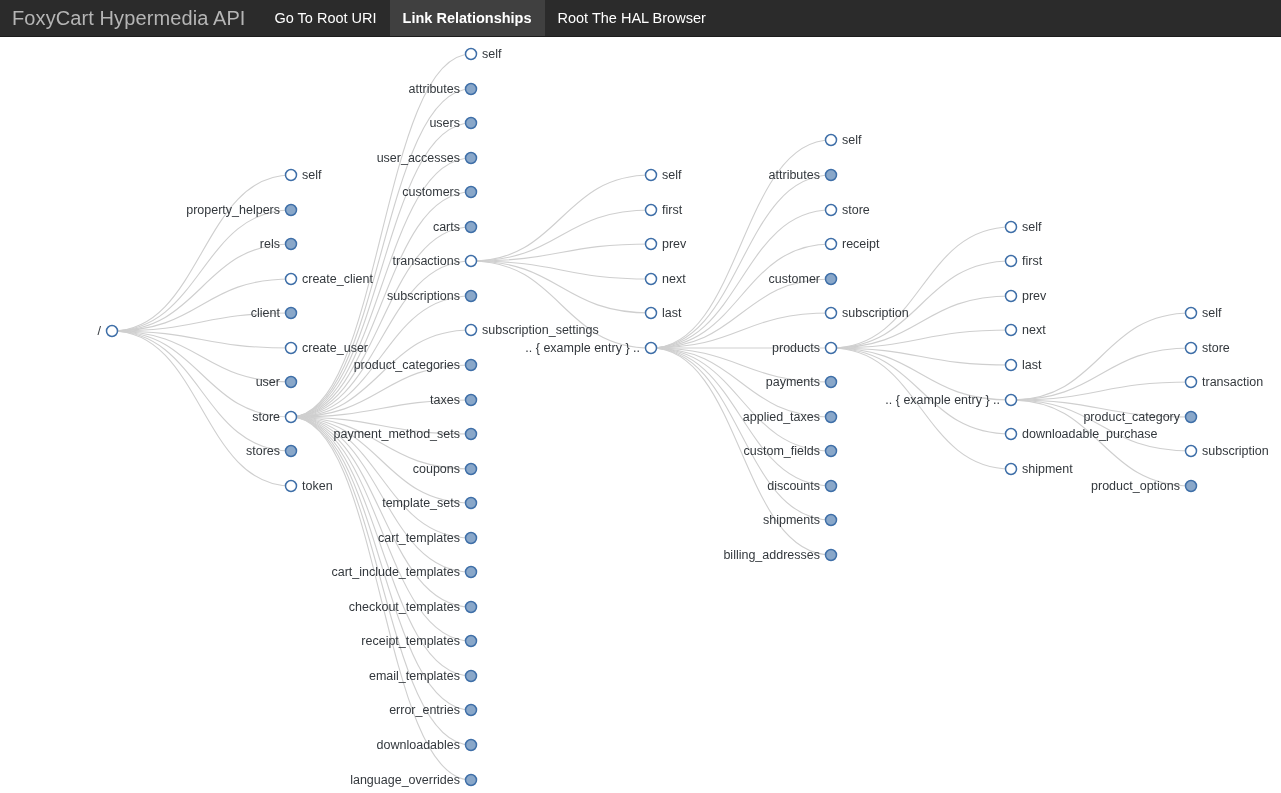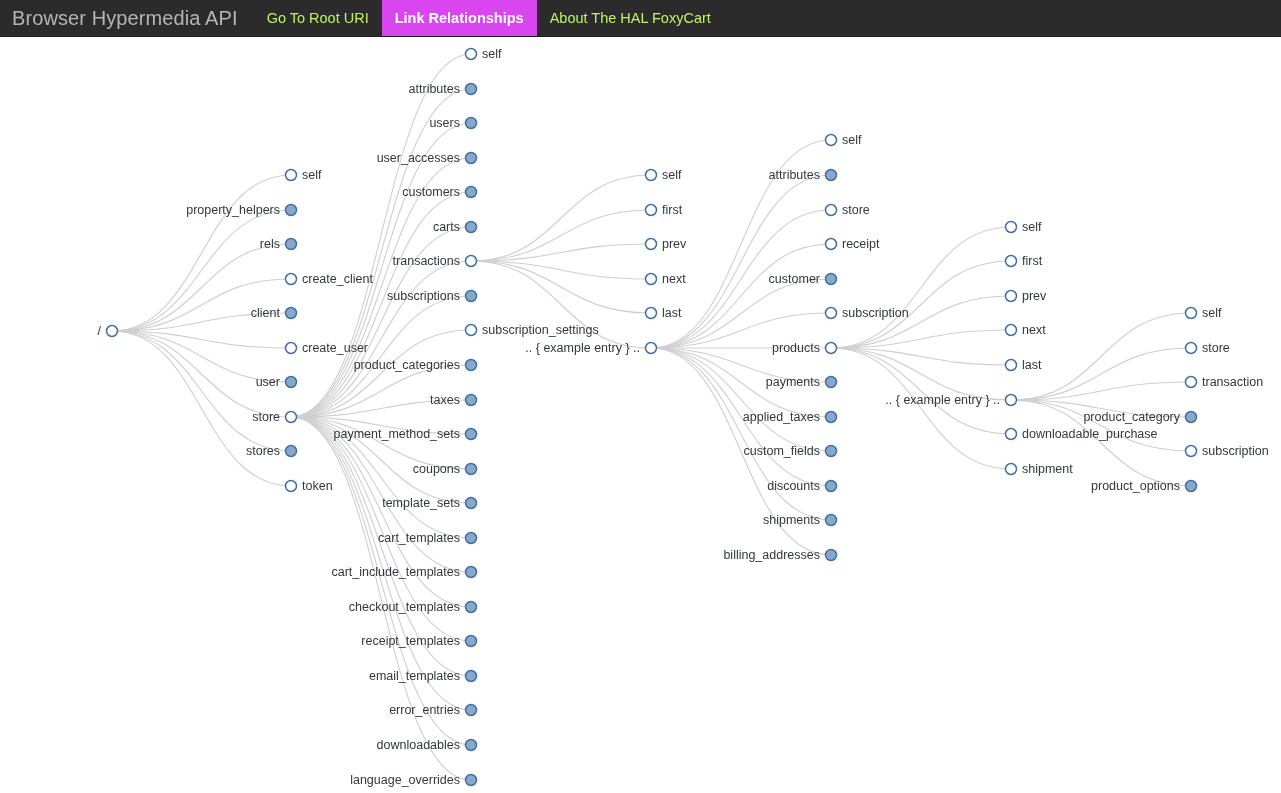--- a/index.html
+++ b/index.html
@@ -27,29 +27,29 @@
     line-height: 37px;
     padding: 0 16px 0 12px;
     letter-spacing: .1px;
     white-space: nowrap;
     font-weight: 400;
   }
   .navlinks { display:flex; align-items:stretch; }
   .navlink {
     display:flex; align-items:center;
     padding: 0 13px;
-    color: #bef264;
+    color: #ffffff;
     font-size: 14.5px;
     white-space: nowrap;
     text-decoration: none;
     cursor: pointer;
   }
   .navlink.active {
     color: #ffffff;
-    background: #d946ef;
+    background: #404040;
     font-weight: 700;
   }
 
   
   .canvas {
     position:absolute; top:37px; left:0;
     width:1281px; height:756px;
     background:#ffffff;
     overflow:hidden;
   }
@@ -65,25 +65,25 @@
   }
   .node-label.end { text-anchor: start; }
   .node-label.mid { text-anchor: end; }
 </style>
 </head>
 <body>
 
 <div id="app">
 
   <div class="navbar">
-    <div class="brand">Browser Hypermedia API</div>
+    <div class="brand">FoxyCart Hypermedia API</div>
     <div class="navlinks">
         <a class="navlink">Go To Root URI</a>
         <a class="navlink active">Link Relationships</a>
-        <a class="navlink">About The HAL FoxyCart</a>
+        <a class="navlink">Root The HAL Browser</a>
       </div>
   </div>
 
   <div class="canvas">
     <svg class="tree" viewBox="0 0 1281 756">
       <g id="links-group">
           <path class="link" d="M112,294C201.5,294 201.5,138 291,138"></path>
           <path class="link" d="M112,294C201.5,294 201.5,173 291,173"></path>
           <path class="link" d="M112,294C201.5,294 201.5,207 291,207"></path>
           <path class="link" d="M112,294C201.5,294 201.5,242 291,242"></path>

